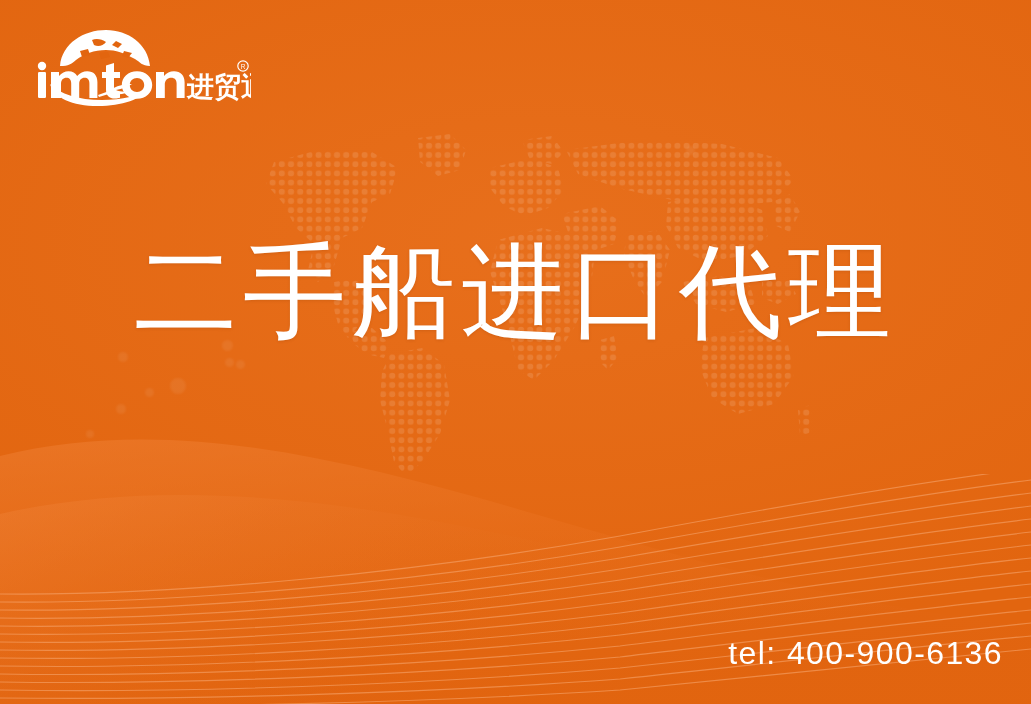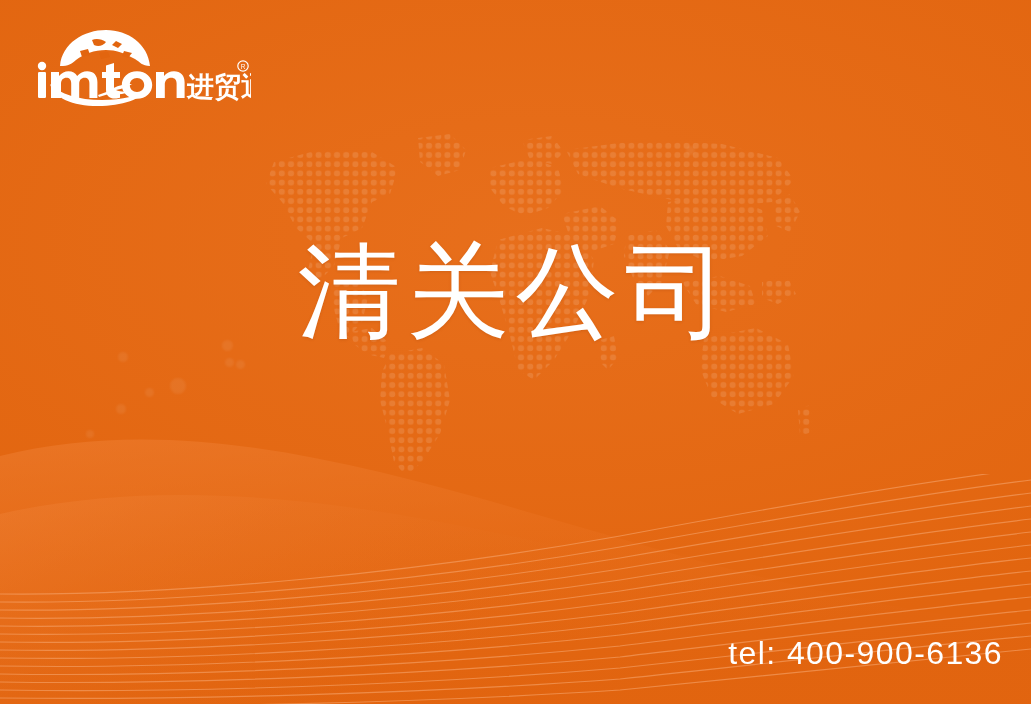--- a/index.html
+++ b/index.html
@@ -272,18 +272,18 @@
     <g fill="#ffffff">
       <path d="M14,58 C18,72 36,80 62,80 C86,80 106,73 114,62
                C104,70 86,74 66,74 C42,74 24,68 14,58 Z"></path>
       <path d="M74,64 C80,60 88,58 96,58 C92,61 86,63 80,64 C84,66 90,66 95,65
                C88,69 79,69 74,66 Z"></path>
       <path d="M62,69 L76,64 L76,67 L63,71 Z"></path>
     </g>
   </svg>
 
   <div class="headline">
-    <span class="line line-2">清关公司</span>
+    <span class="line line-1">二手船进口代理</span>
   </div>
 
   <div class="phone">tel: 400-900-6136</div>
 
 </div>
 
 </body></html>

